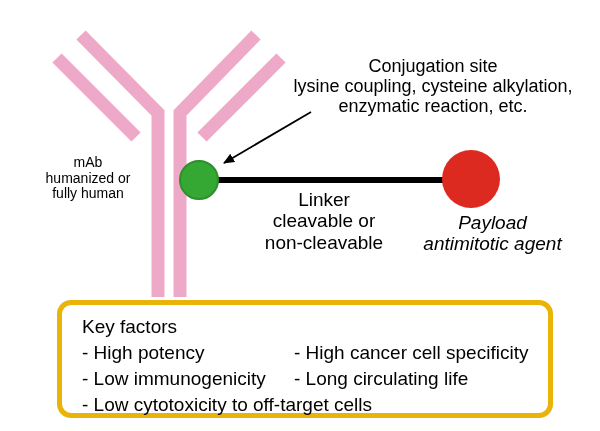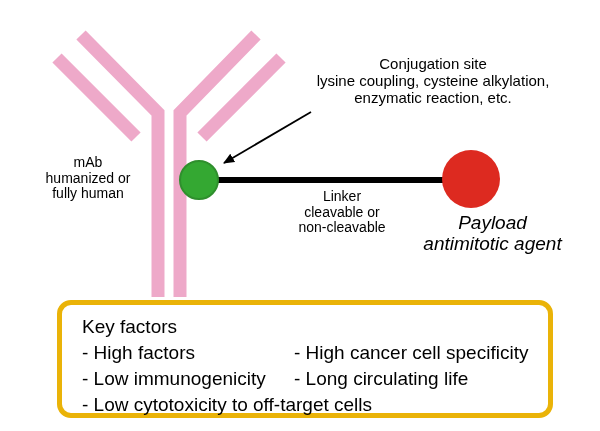--- a/index.html
+++ b/index.html
@@ -35,27 +35,27 @@
   #label-mab {
     left: 8px;
     top: 155px;
     width: 160px;
     font-size: 14px;
   }
   #label-conjugation {
     left: 268px;
     top: 56px;
     width: 330px;
-    font-size: 15px;
+    font-size: 18px;
   }
   #label-linker {
-    left: 256px;
+    left: 238px;
     top: 189px;
     width: 172px;
-    font-size: 14px;
+    font-size: 19px;
   }
   #label-payload {
     left: 390px;
     top: 212px;
     width: 205px;
     font-size: 19px;
     font-style: italic;
   }
   #key-factors-box {
     position: absolute;
@@ -125,21 +125,21 @@
   <div class="label" id="label-linker">Linker
 cleavable or
 non-cleavable</div>
 
   <div class="label" id="label-payload">Payload
 antimitotic agent</div>
 
   <div id="key-factors-box">
     <div class="kf-text" id="kf-title">Key factors</div>
 
-    <div class="kf-text kf-col-a kf-row-1">- High factors</div>
+    <div class="kf-text kf-col-a kf-row-1">- High potency</div>
 
     <div class="kf-text kf-col-a kf-row-2">- Low immunogenicity</div>
 
     <div class="kf-text kf-col-b kf-row-2">- Long circulating life</div>
 
     <div class="kf-text kf-col-b kf-row-1">- High cancer cell specificity</div>
 
     <div class="kf-text kf-col-a kf-row-3">- Low cytotoxicity to off-target cells</div>
   </div>
 

